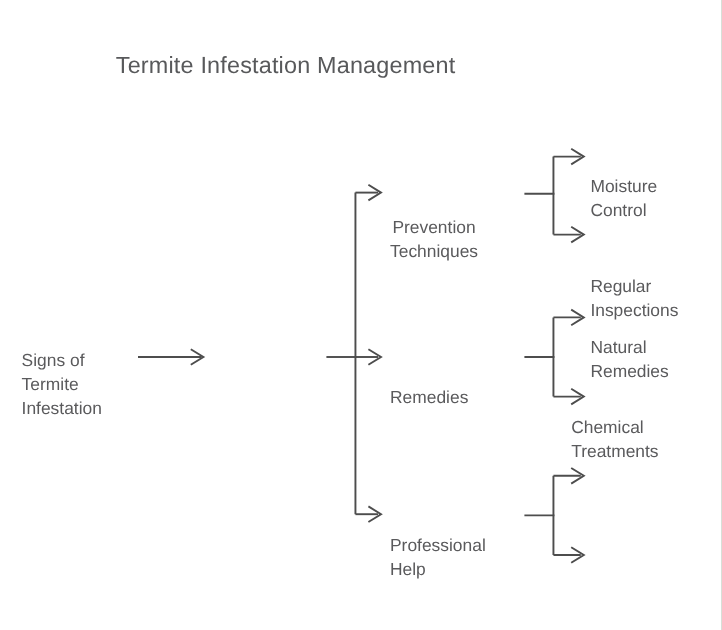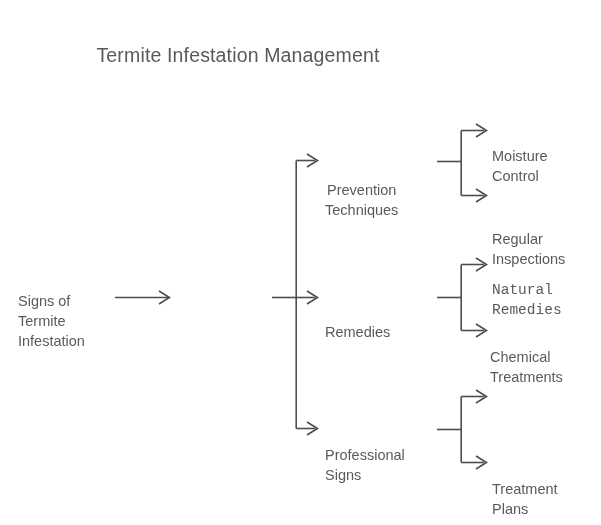--- a/index.html
+++ b/index.html
@@ -146,31 +146,29 @@
 Termite
 Infestation</div>
 
 
   <div class="node-label vcenter" style="left:325px; top:165px;text-align:center;">Prevention
 Techniques</div>
 
   <div class="node-label vcenter" style="left:325px; top:297px;">Remedies</div>
 
   <div class="node-label vcenter" style="left:325px; top:430px;">Professional
-Signs</div>
+Help</div>
 
   <div class="node-label vcenter" style="left:492px; top:131px;">Moisture
 Control</div>
 
   <div class="node-label vcenter" style="left:492px; top:214px;">Regular
 Inspections</div>
 
-  <div class="node-label vcenter" style="left:492px; top:265px;font-family:Liberation Mono, monospace;">Natural
+  <div class="node-label vcenter" style="left:492px; top:265px;">Natural
 Remedies</div>
 
-  <div class="node-label vcenter" style="left:490px; top:332px;">Chemical
+  <div class="node-label vcenter" style="left:476px; top:332px;">Chemical
 Treatments</div>
 
 
-  <div class="node-label vcenter" style="left:492px; top:464px;">Treatment
-Plans</div>
 
 </div>
 
 </body></html>

